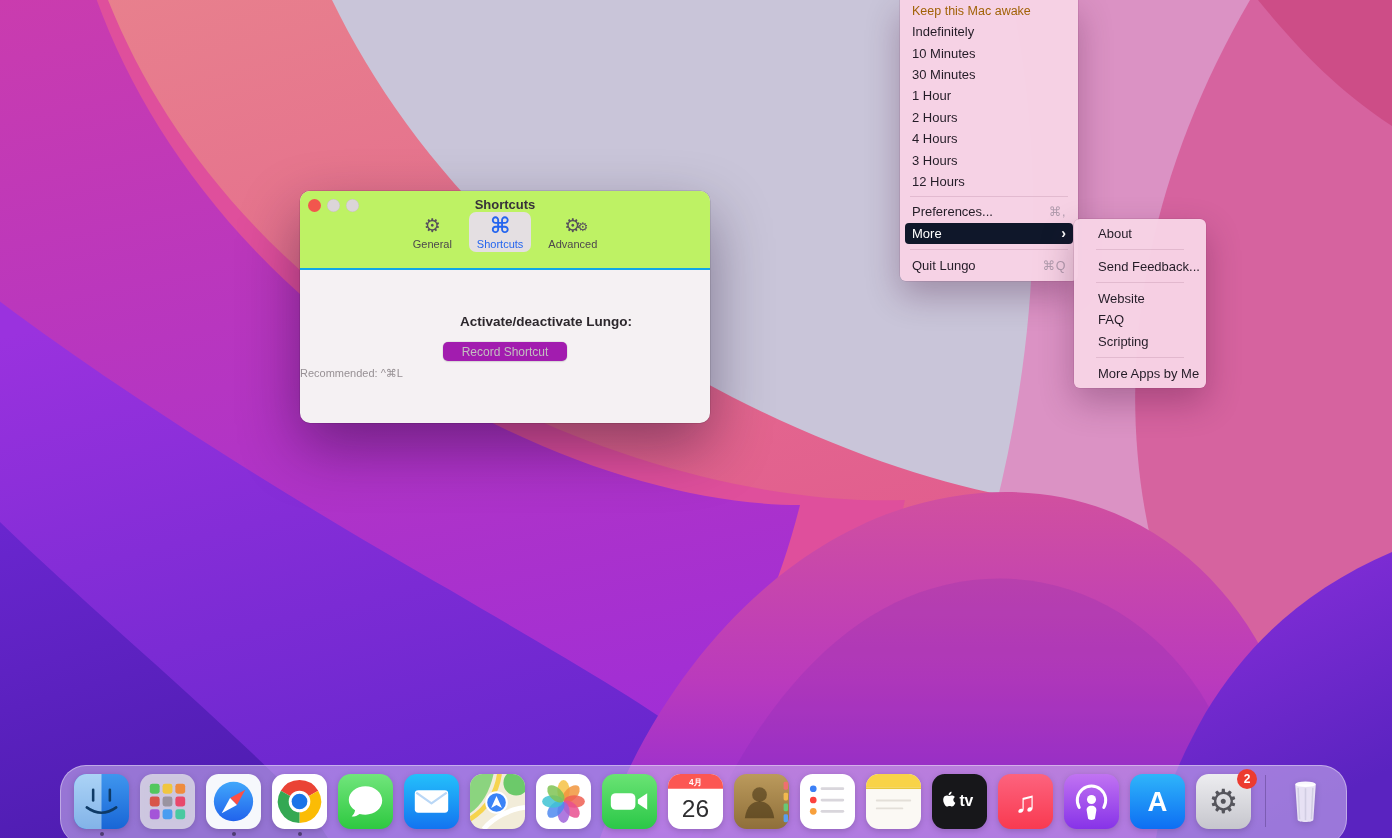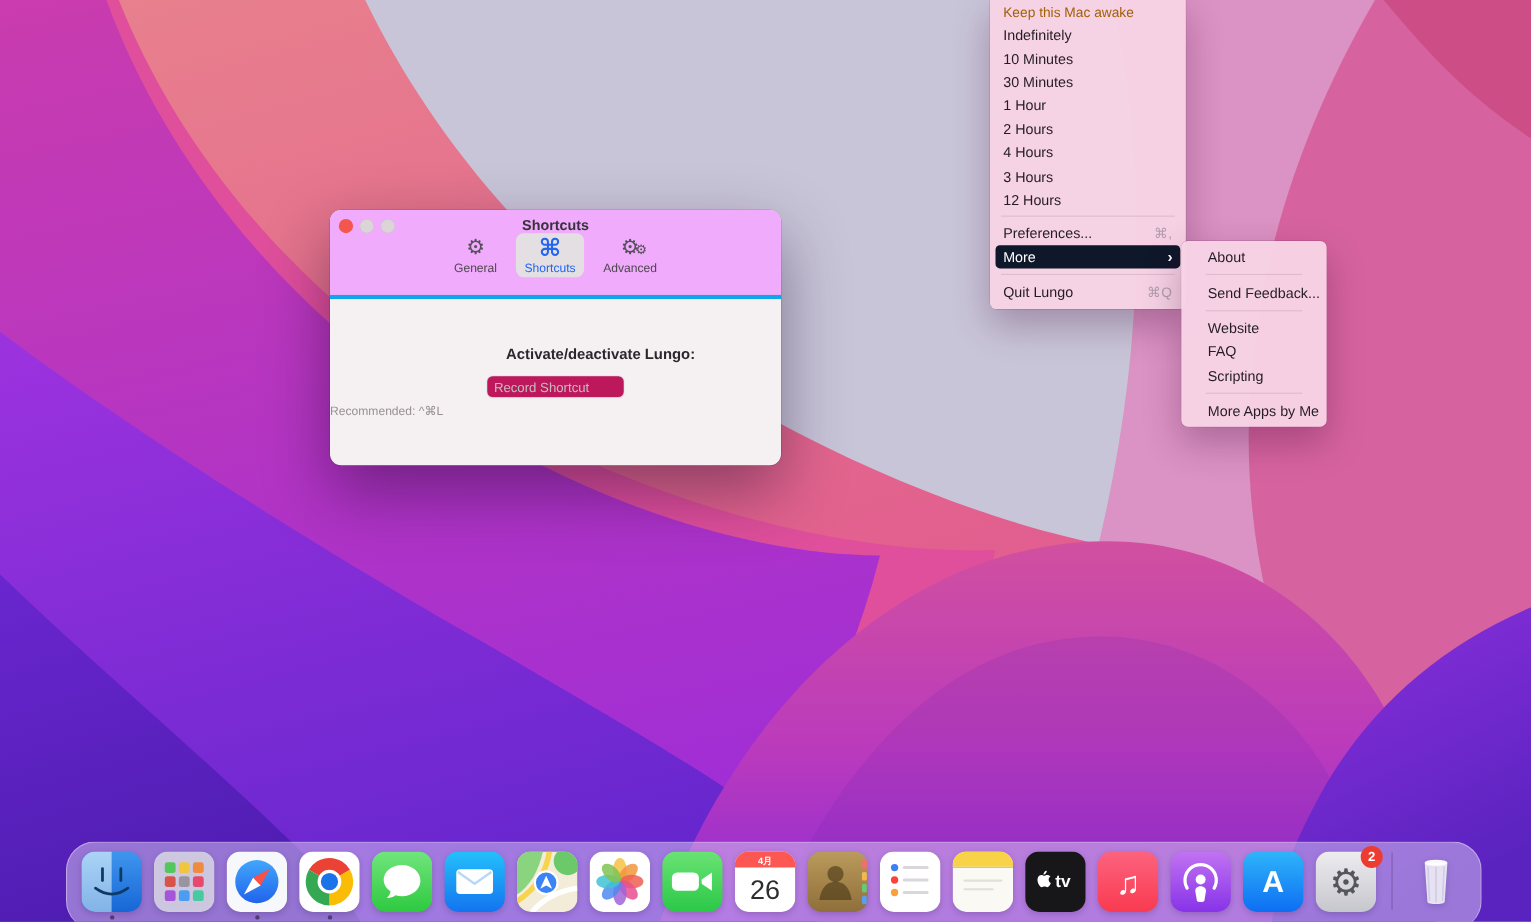--- a/index.html
+++ b/index.html
@@ -19,43 +19,43 @@
   .mi.hdr{color:#a16207;font-size:12.5px;height:21px;}
   .menu .sep{height:1px;background:rgba(90,30,70,0.13);margin:4px 10px;}
   .menu .sep.s2{margin:5px 10px;}
   .mi.hl{background:#0f172a;color:#fff;}
   .sc{color:#b29cae;font-size:12.5px;letter-spacing:0.5px;}
   .hl .ch{color:#fff;font-size:14px;font-weight:700;}
 
   
   .win{position:absolute;left:300px;top:191px;width:410px;height:232px;border-radius:10px;
        background:#f5f1f3;box-shadow:0 0 0 0.5px rgba(0,0,0,0.18),0 24px 60px rgba(20,5,35,0.42);}
-  .win-header{position:absolute;top:0;left:0;right:0;height:77px;background:#f0abfc;
-       border-radius:10px 10px 0 0;border-bottom:4px solid #0ea5e9;}
+  .win-header{position:absolute;top:0;left:0;right:0;height:77px;background:#bef264;
+       border-radius:10px 10px 0 0;border-bottom:2px solid #0ea5e9;}
   .tl{position:absolute;top:8px;width:13px;height:13px;border-radius:50%;}
   .tl.close{left:8px;background:#f2564d;}
   .tl.min{left:27px;background:#dbd5d8;box-shadow:inset 0 0 0 0.5px rgba(0,0,0,0.08);}
   .tl.zoom{left:46px;background:#dbd5d8;box-shadow:inset 0 0 0 0.5px rgba(0,0,0,0.08);}
   .win-title{position:absolute;top:6px;left:0;width:100%;text-align:center;
        font-size:13px;font-weight:700;color:#37323a;}
   .tabs{position:absolute;top:21px;left:0;right:0;display:flex;justify-content:center;gap:9px;}
   .tab{display:flex;flex-direction:column;align-items:center;padding:3px 8px 2px;border-radius:7px;
        color:#4d474d;}
   .tab .tabicon{position:relative;height:22px;line-height:22px;font-size:19px;color:#56505a;}
   .tab .tlabel{font-size:11px;margin-top:1px;}
   .tab.selected{background:#e4dfe2;}
   .tab.selected .tabicon,.tab.selected .tlabel{color:#2465ef;}
   .tab .tabicon.cmd{font-size:22px;font-weight:600;}
   .tab .g2{position:absolute;right:-7px;bottom:-1px;font-size:12px;}
   .win-heading{position:absolute;top:123px;left:0;width:100%;text-align:center;
        font-size:13.5px;font-weight:700;color:#2c272c;padding-left:41px;}
   .record-btn{position:absolute;top:151px;left:50%;transform:translateX(-50%);
-       width:124px;height:19px;border-radius:5px;background:#be185d;border:none;
+       width:124px;height:19px;border-radius:5px;background:#a21caf;border:none;
        box-shadow:0 0 0 0.5px rgba(0,0,0,0.07),0 0.5px 1.5px rgba(0,0,0,0.1);
-       color:#c3bdc0;font-size:12px;font-family:inherit;line-height:19px;text-align:left;}
+       color:#c3bdc0;font-size:12px;font-family:inherit;line-height:19px;text-align:center;}
   .recommended{position:absolute;top:176px;left:0;width:100%;text-align:left;
        font-size:11px;color:#979094;}
 
   
   .dock{position:absolute;left:60px;top:765px;width:1287px;height:80px;box-sizing:border-box;
         background:rgba(214,197,242,0.52);border:1px solid rgba(255,255,255,0.38);border-bottom:none;
         border-radius:26px;display:flex;align-items:flex-start;padding:8px 0 0 13px;}
   .ditem{width:55px;height:55px;margin-right:11px;position:relative;flex:none;}
   .ic{width:55px;height:55px;display:block;filter:drop-shadow(0 2px 3px rgba(20,10,40,0.2));}
   .run-dot{position:absolute;left:50%;margin-left:-2px;bottom:-7px;width:4px;height:4px;

